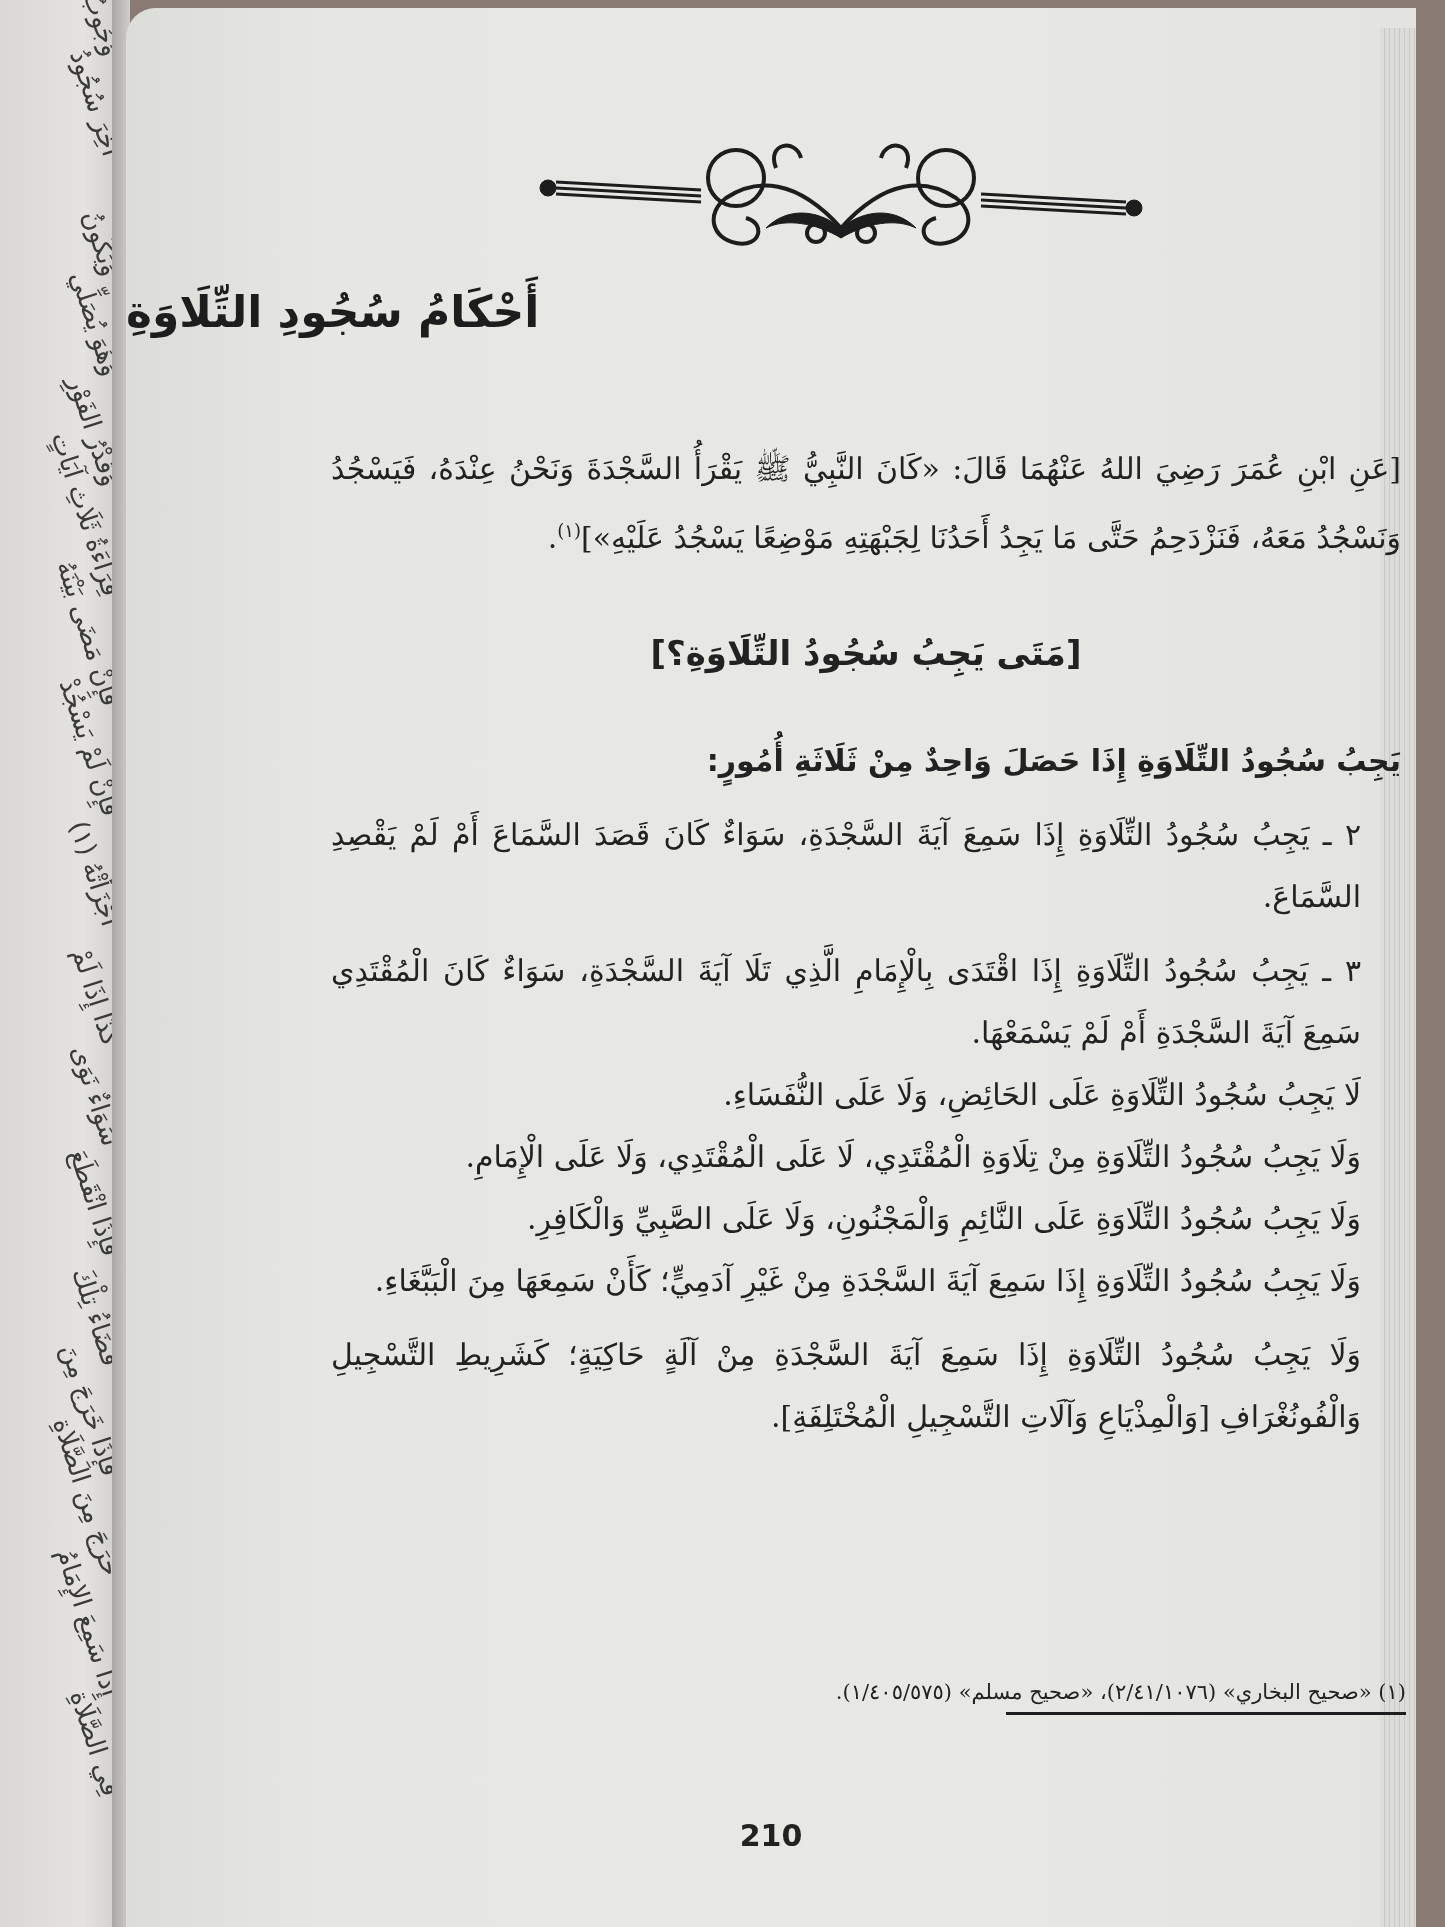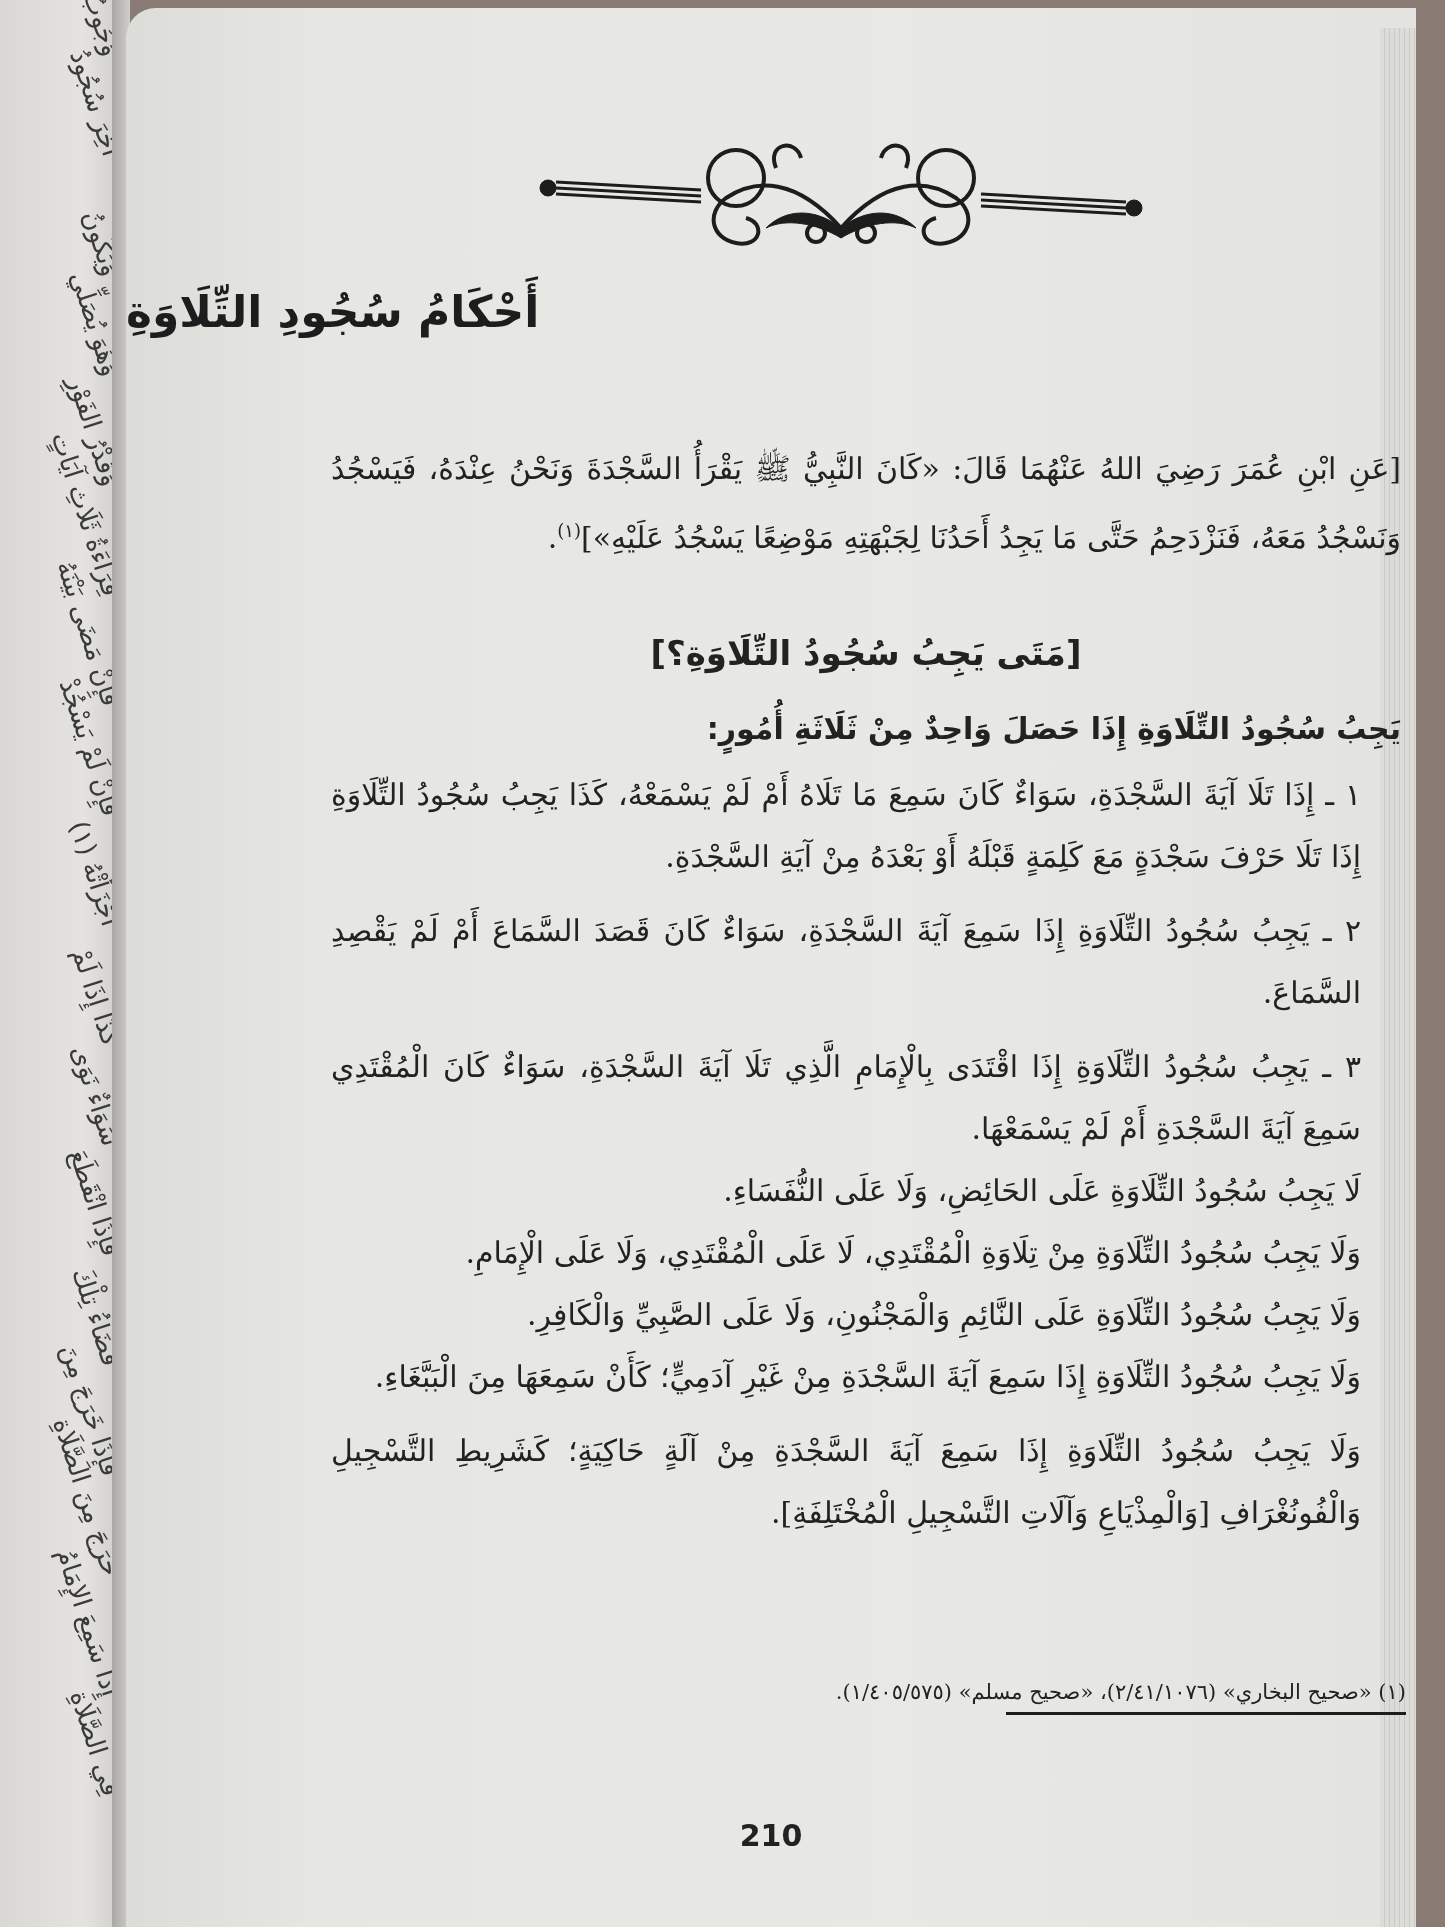--- a/index.html
+++ b/index.html
@@ -108,23 +108,22 @@
   </svg>
 
   <div class="title">أَحْكَامُ سُجُودِ التِّلَاوَةِ</div>
 
   <div class="text" style="top:430px">
     <p><span>[عَنِ ابْنِ عُمَرَ رَضِيَ اللهُ عَنْهُمَا قَالَ: «كَانَ النَّبِيُّ ﷺ يَقْرَأُ السَّجْدَةَ وَنَحْنُ عِنْدَهُ، فَيَسْجُدُ وَنَسْجُدُ مَعَهُ، فَنَزْدَحِمُ حَتَّى مَا يَجِدُ أَحَدُنَا لِجَبْهَتِهِ مَوْضِعًا يَسْجُدُ عَلَيْهِ»]</span><sup>(١)</sup><span>.</span></p>
   </div>
 
   <div class="text h2" style="top:625px">[مَتَى يَجِبُ سُجُودُ التِّلَاوَةِ؟]</div>
 
-  <div class="text" style="top:690px">
+  <div class="text" style="top:722px">
     <p class="bold">يَجِبُ سُجُودُ التِّلَاوَةِ إِذَا حَصَلَ وَاحِدٌ مِنْ ثَلَاثَةِ أُمُورٍ:</p>
-    <p class="indent" style="margin-top:4px">١ ـ إِذَا تَلَا آيَةَ السَّجْدَةِ، سَوَاءٌ كَانَ سَمِعَ مَا تَلَاهُ أَمْ لَمْ يَسْمَعْهُ، كَذَا يَجِبُ سُجُودُ التِّلَاوَةِ إِذَا تَلَا حَرْفَ سَجْدَةٍ مَعَ كَلِمَةٍ قَبْلَهُ أَوْ بَعْدَهُ مِنْ آيَةِ السَّجْدَةِ.</p>
     <p class="indent" style="margin-top:12px">٢ ـ يَجِبُ سُجُودُ التِّلَاوَةِ إِذَا سَمِعَ آيَةَ السَّجْدَةِ، سَوَاءٌ كَانَ قَصَدَ السَّمَاعَ أَمْ لَمْ يَقْصِدِ السَّمَاعَ.</p>
     <p class="indent" style="margin-top:12px">٣ ـ يَجِبُ سُجُودُ التِّلَاوَةِ إِذَا اقْتَدَى بِالْإِمَامِ الَّذِي تَلَا آيَةَ السَّجْدَةِ، سَوَاءٌ كَانَ الْمُقْتَدِي سَمِعَ آيَةَ السَّجْدَةِ أَمْ لَمْ يَسْمَعْهَا.</p>
     <p class="indent">لَا يَجِبُ سُجُودُ التِّلَاوَةِ عَلَى الحَائِضِ، وَلَا عَلَى النُّفَسَاءِ.</p>
     <p class="indent">وَلَا يَجِبُ سُجُودُ التِّلَاوَةِ مِنْ تِلَاوَةِ الْمُقْتَدِي، لَا عَلَى الْمُقْتَدِي، وَلَا عَلَى الْإِمَامِ.</p>
     <p class="indent">وَلَا يَجِبُ سُجُودُ التِّلَاوَةِ عَلَى النَّائِمِ وَالْمَجْنُونِ، وَلَا عَلَى الصَّبِيِّ وَالْكَافِرِ.</p>
     <p class="indent">وَلَا يَجِبُ سُجُودُ التِّلَاوَةِ إِذَا سَمِعَ آيَةَ السَّجْدَةِ مِنْ غَيْرِ آدَمِيٍّ؛ كَأَنْ سَمِعَهَا مِنَ الْبَبَّغَاءِ.</p>
     <p class="indent" style="margin-top:12px">وَلَا يَجِبُ سُجُودُ التِّلَاوَةِ إِذَا سَمِعَ آيَةَ السَّجْدَةِ مِنْ آلَةٍ حَاكِيَةٍ؛ كَشَرِيطِ التَّسْجِيلِ وَالْفُونُغْرَافِ [وَالْمِذْيَاعِ وَآلَاتِ التَّسْجِيلِ الْمُخْتَلِفَةِ].</p>
   </div>
 
   <div class="fnline"></div>

